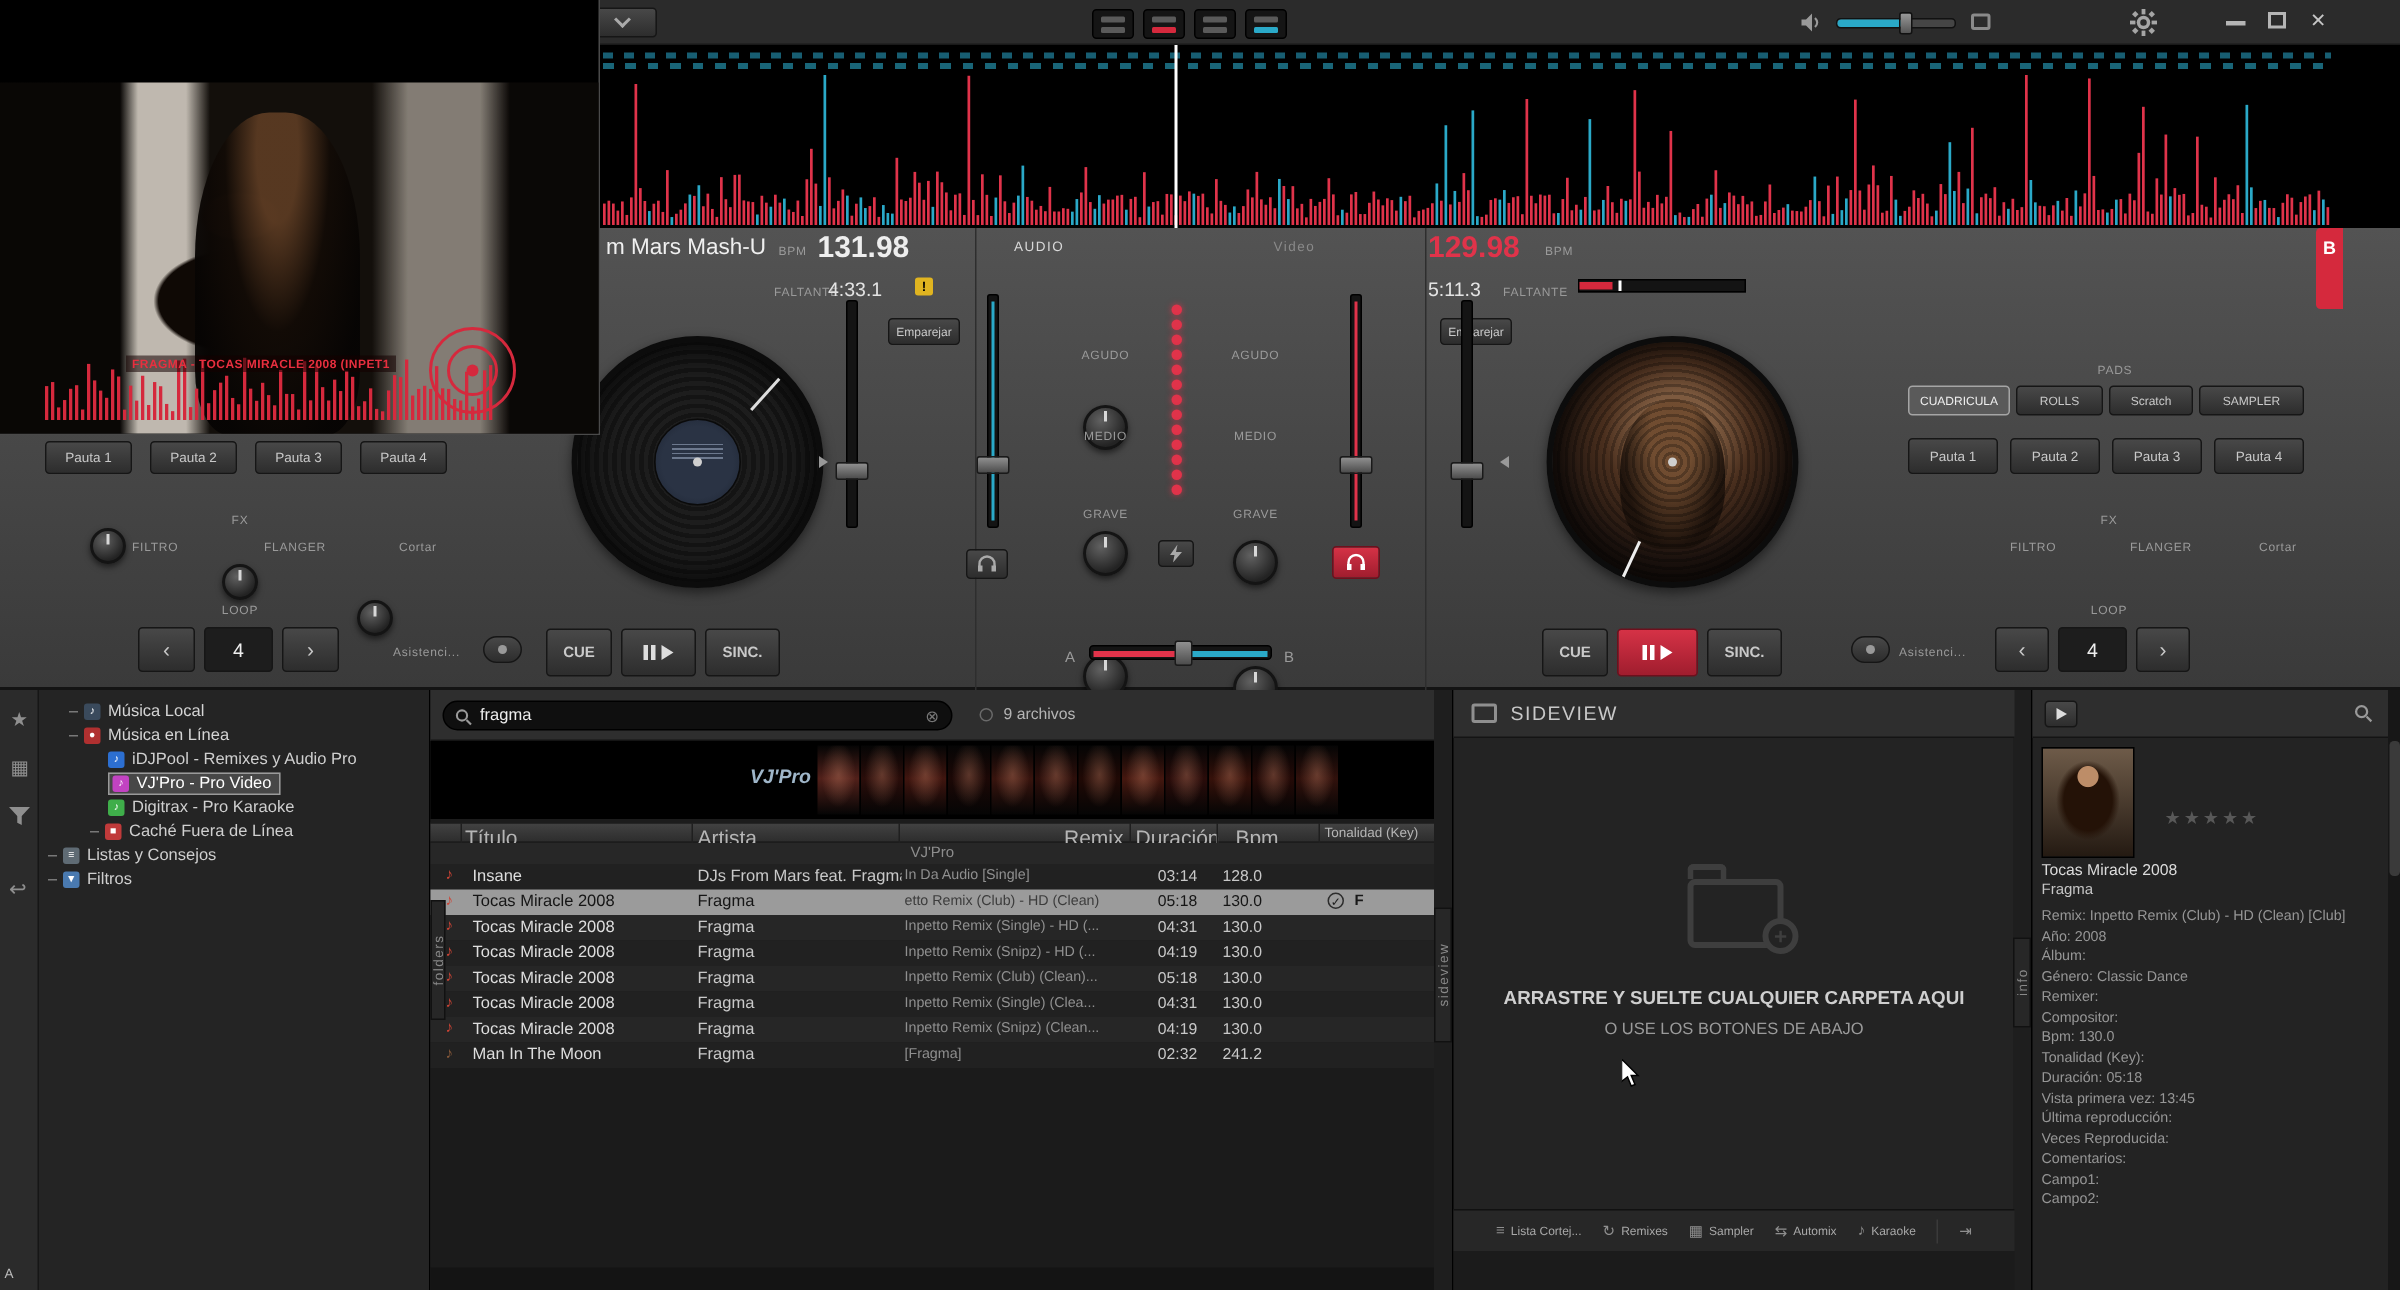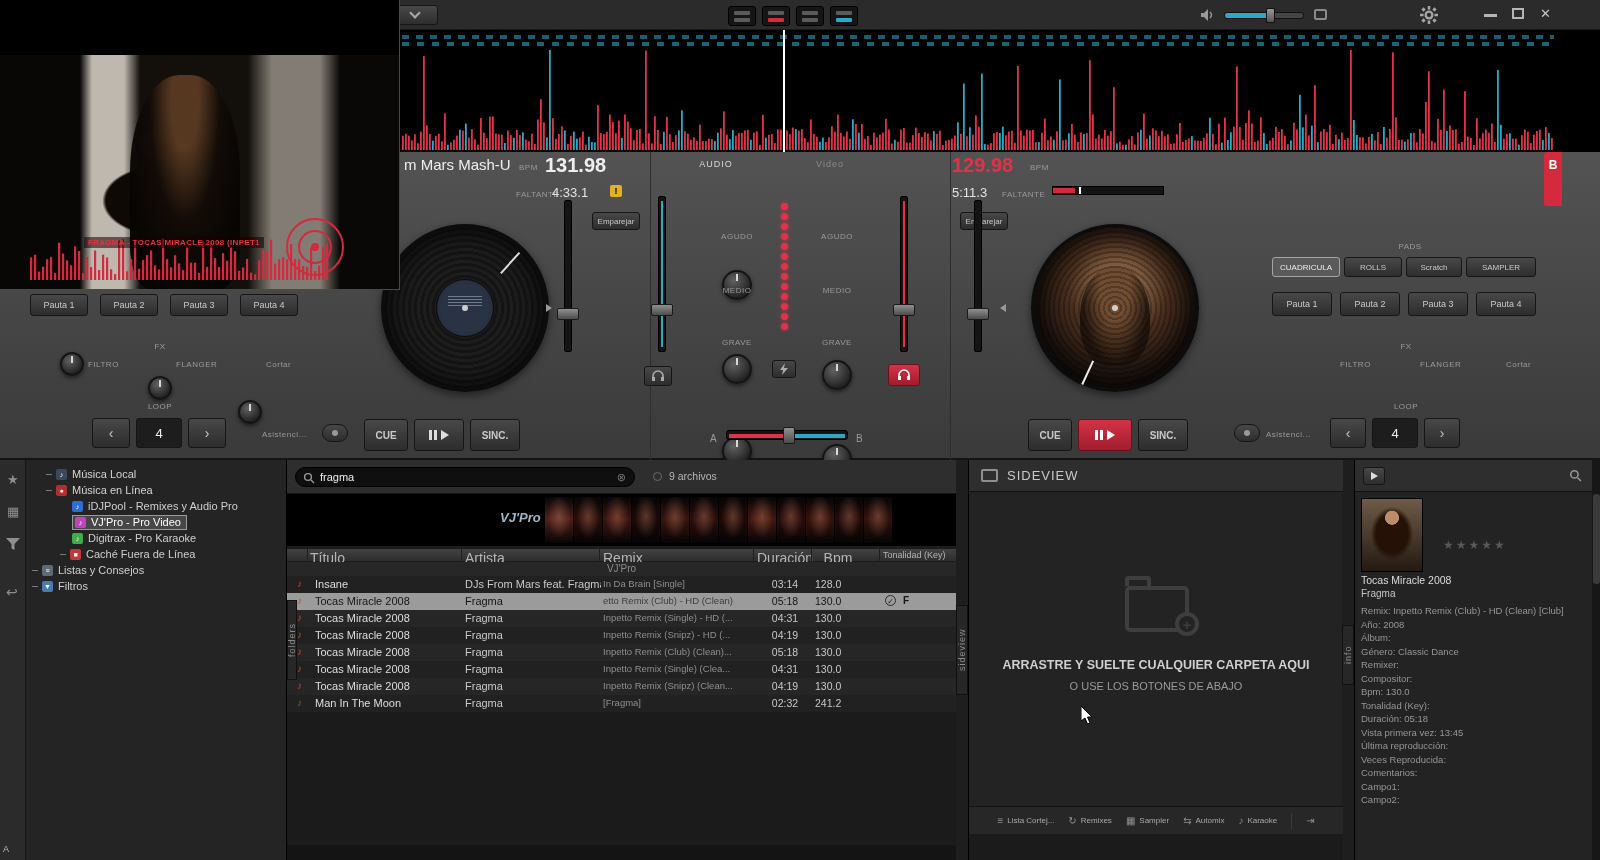--- a/index.html
+++ b/index.html
@@ -9,21 +9,21 @@
 .abs{position:absolute}
 .dbtn{background:linear-gradient(#484848,#2d2d2d);border:1px solid #161616;border-radius:3px;
       color:#c9c9c9;display:flex;align-items:center;justify-content:center;font-size:10px}
 .dbtn.red{background:linear-gradient(#d53246,#a01d2e);color:#fff;border-color:#6d101d}
 .dbtn.active{background:#5a5a5a;border-color:#a5a5a5;color:#eee}
 .knob{border-radius:50%;background:radial-gradient(circle at 38% 32%,#616161,#232323 72%);
       border:2px solid #141414;position:relative;box-shadow:0 2px 4px rgba(0,0,0,.55)}
 .knob::after{content:"";position:absolute;left:50%;top:2px;width:2px;height:7px;background:#d8d8d8;transform:translateX(-50%)}
 .k30{width:30px;height:30px}.k24{width:24px;height:24px}
 .lbl{color:#9a9a9a;font-size:8px;letter-spacing:.5px;text-align:center}
-.seclbl{color:#8d8d8d;font-size:9px;letter-spacing:1px;text-align:center}
+.seclbl{color:#8d8d8d;font-size:9px;letter-spacing:1px;}
 .vtab{writing-mode:vertical-rl;transform:rotate(180deg);font-size:9px;color:#8a8a8a;
       letter-spacing:1px;display:flex;align-items:center;justify-content:center;
       background:#272727;border:1px solid #111}
 .led{width:7px;height:7px;border-radius:50%;background:#e0334a;box-shadow:0 0 4px rgba(224,51,74,.8);margin:3px auto}
 .frame{width:29px;height:46px;border-right:1px solid #000}
 .trow{position:absolute;width:100%;height:17px}
 .trow .cell{position:absolute;top:2px;white-space:nowrap;overflow:hidden}
 .ri{left:10px;font-size:10px;color:#cf4435}
 .rt{left:28px;width:146px;font-size:11px;color:#dedede}
 .ra{left:178px;width:136px;font-size:11px;color:#c9c9c9}
@@ -548,21 +548,21 @@
     <div class="abs dbtn" style="left:414px;top:267px;width:50px;height:32px;gap:4px">
       <span class="pause-i">
           <i></i>
           <i></i>
         </span>
       <span class="play-i"></span>
     </div>
     <div class="abs dbtn" style="left:470px;top:267px;width:50px;height:32px;font-weight:bold">SINC.</div>
 
     <div class="abs seclbl" style="left:676px;top:7px;width:80px;color:#d8d8d8">AUDIO</div>
-    <div class="abs seclbl" style="left:800px;top:7px;width:60px;color:#8a8a8a">Video</div>
+    <div class="abs seclbl" style="left:849px;top:7px;width:60px;color:#8a8a8a">Video</div>
 
     <div class="fadertrack" style="left:658px;top:44px;height:156px">
       <div style="position:absolute;left:2px;top:4px;width:2px;height:146px;background:#2aa9c8"></div>
     </div>
     <div class="faderhandle" style="left:651px;top:152px"></div>
     <div class="fadertrack" style="left:900px;top:44px;height:156px">
       <div style="position:absolute;left:2px;top:4px;width:2px;height:146px;background:#e0334a"></div>
     </div>
     <div class="faderhandle" style="left:893px;top:152px"></div>
 
@@ -765,41 +765,41 @@
             <div class="frame" style="background: radial-gradient(at 50% 42%, rgba(214, 140, 110, 0.35), rgba(0, 0, 0, 0) 58%), linear-gradient(rgb(5, 5, 5) 0%, rgb(42, 12, 10) 48%, rgb(5, 5, 5) 100%);"></div>
             <div class="frame" style="background: radial-gradient(at 50% 42%, rgba(214, 140, 110, 0.35), rgba(0, 0, 0, 0) 58%), linear-gradient(rgb(5, 5, 5) 0%, rgb(54, 17, 10) 48%, rgb(5, 5, 5) 100%);"></div>
             <div class="frame" style="background: radial-gradient(at 50% 42%, rgba(214, 140, 110, 0.35), rgba(0, 0, 0, 0) 58%), linear-gradient(rgb(5, 5, 5) 0%, rgb(36, 10, 7) 48%, rgb(5, 5, 5) 100%);"></div>
             <div class="frame" style="background: radial-gradient(at 50% 42%, rgba(214, 140, 110, 0.35), rgba(0, 0, 0, 0) 58%), linear-gradient(rgb(5, 5, 5) 0%, rgb(49, 17, 12) 48%, rgb(5, 5, 5) 100%);"></div>
           </div>
       </div>
 
       <div class="abs" style="left:0;top:88px;width:669px;height:14px;background:linear-gradient(#424242,#2d2d2d);border-top:1px solid #1c1c1c;border-bottom:1px solid #1c1c1c">
         <span class="hcell" style="left:23px">Título</span>
         <span class="hcell" style="left:178px">Artista</span>
-        <span class="hcell" style="left:316px;width:146px;text-align:left">Remix</span>
+        <span class="hcell" style="left:316px;width:146px;text-align:right">Remix</span>
         <span class="hcell" style="left:470px;width:56px;text-align:center">Duración</span>
         <span class="hcell" style="left:528px;width:46px;text-align:center">Bpm</span>
         <span class="hcell" style="left:596px;width:72px;font-size:9px">Tonalidad (Key)</span>
         <span class="hsep" style="left:20px"></span>
           <span class="hsep" style="left:174px"></span>
         <span class="hsep" style="left:312px"></span>
           <span class="hsep" style="left:466px"></span>
         <span class="hsep" style="left:524px"></span>
           <span class="hsep" style="left:592px"></span>
       </div>
       <div class="abs" style="left:0;top:102px;width:669px;height:14px;background:#272727;text-align:center">
         <span style="font-size:10px;color:#8d8d8d">VJ'Pro</span>
       </div>
 
       <div class="abs" style="left:0;top:116px;width:669px;height:136px">
         <div class="trow" style="top:0;background:#212121">
           <span class="cell ri">♪</span>
           <span class="cell rt">Insane</span>
           <span class="cell ra">DJs From Mars feat. Fragma</span>
-          <span class="cell rr">In Da Brain [Single]</span>
+          <span class="cell rr">In Da Audio [Single]</span>
           <span class="cell rd">03:14</span>
           <span class="cell rb">128.0</span>
         </div>
         <div class="trow sel" style="top:17px">
           <span class="cell ri">♪</span>
           <span class="cell rt">Tocas Miracle 2008</span>
           <span class="cell ra">Fragma</span>
           <span class="cell rr">etto Remix (Club) - HD  (Clean)</span>
           <span class="cell rd">05:18</span>
           <span class="cell rb">130.0</span>

